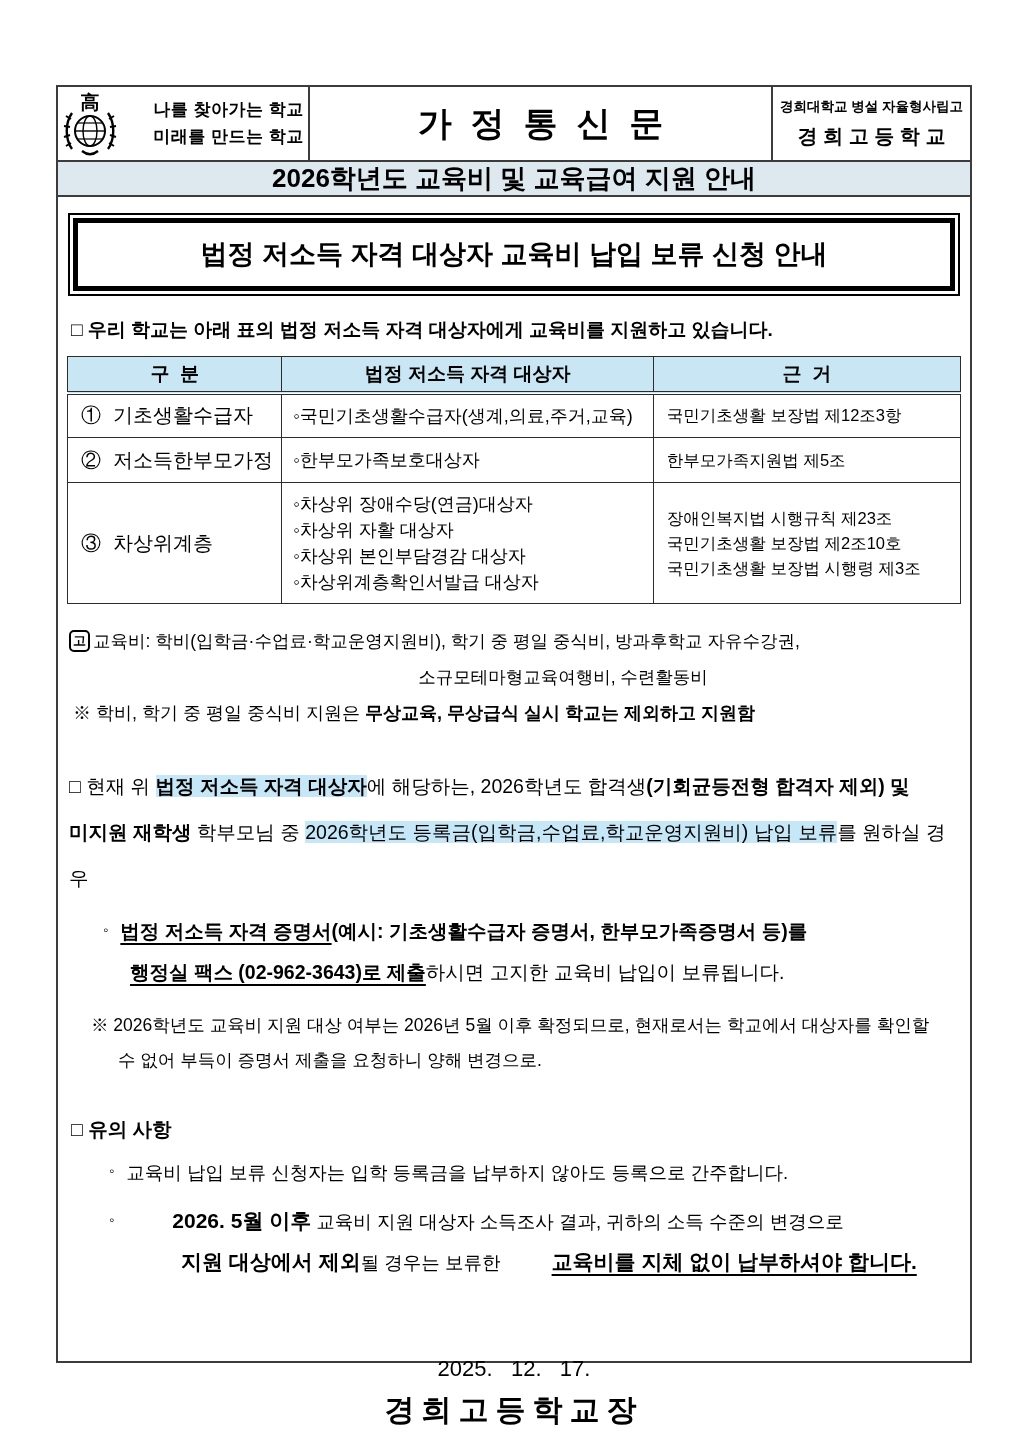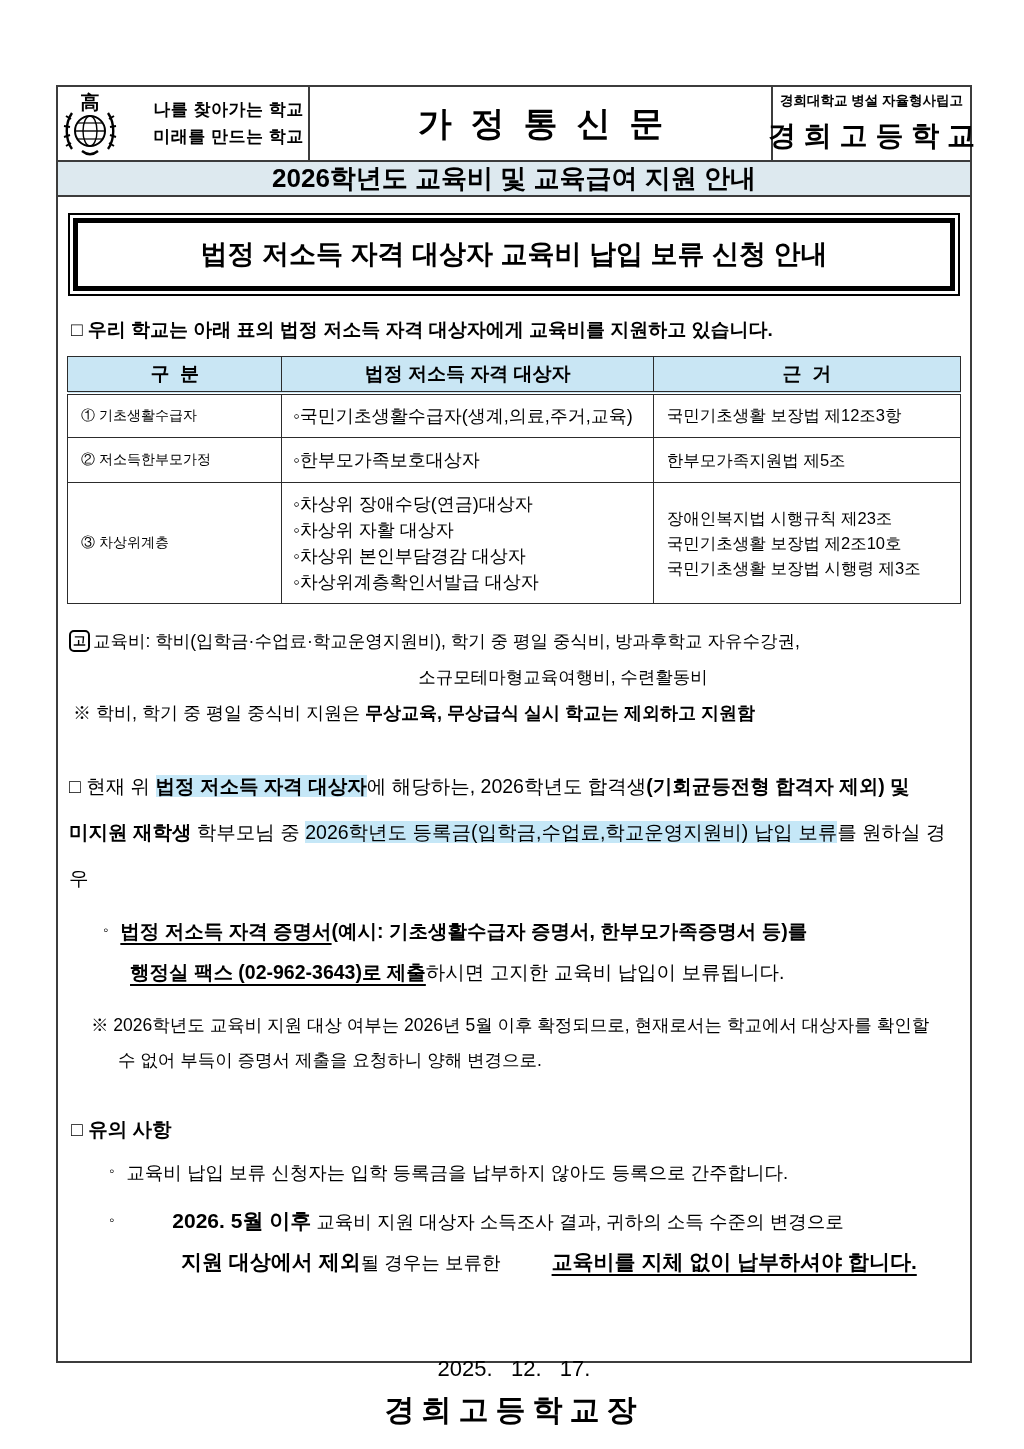--- a/index.html
+++ b/index.html
@@ -10,39 +10,39 @@
   .frame { position: absolute; left: 56px; top: 85px; width: 916px; height: 1278px; border: 2px solid #3c3c3c; background: #fff; }
 
   
   .hdr { display: flex; height: 75px; border-bottom: 2px solid #3c3c3c; }
   .hdr-left { width: 252px; border-right: 2px solid #3c3c3c; display: flex; align-items: center; justify-content: center; gap: 8px; }
   .emblem { flex: 0 0 auto; }
   .slogan { font-weight: bold; font-size: 17px; line-height: 1.55; letter-spacing: 0.5px; margin-left: 27px; }
   .hdr-mid { flex: 1; border-right: 2px solid #3c3c3c; display: flex; align-items: center; justify-content: center; font-size: 34px; font-weight: bold; white-space: pre; }
   .hdr-right { width: 197px; display: flex; flex-direction: column; align-items: center; justify-content: center; gap: 7px; }
   .affiliation { font-size: 13.5px; font-weight: bold; white-space: pre; }
-  .school-name { font-size: 28px; font-weight: bold; white-space: pre; }
+  .school-name { font-size: 20px; font-weight: bold; white-space: pre; }
 
   
   .band { height: 35px; background: var(--band-bg, #dde9ef); border-bottom: 2px solid #3c3c3c; display: flex; align-items: center; justify-content: center; font-size: 26px; font-weight: bold; }
 
   .content { padding: 0 9px; }
 
   
   .titlebox { margin: 16px 1px 0 1px; border: 2px solid #000; padding: 3px; }
   .titlebox-inner { border: 5px solid #000; text-align: center; padding: 13px 0 14px 0; font-size: 27px; font-weight: bold; }
 
   .intro { margin: 21px 2px 0 4px; font-size: 19px; font-weight: bold; }
 
   
   table.support { width: 100%; margin-top: 13px; border-collapse: collapse; }
   table.support th, table.support td { border: 1.5px solid #2c2c2c; }
   table.support thead th { background: var(--th-bg, #c9e6f4); font-size: 19px; font-weight: bold; height: 36px; border-bottom: 4px double #2c2c2c; white-space: pre; }
   col.c1 { width: 24%; } col.c2 { width: 41.6%; } col.c3 { width: 34.4%; }
-  td.cat { padding-left: 13px; font-size: 14px; }
+  td.cat { padding-left: 13px; font-size: 20px; font-family: Liberation Mono, monospace; }
   td.targets { padding: 6px 4px 6px 11px; font-size: 18px; line-height: 26px; }
   td.basis { padding-left: 13px; font-size: 16.5px; line-height: 25px; }
   tr.r-short { height: 45px; }
   tr.r-tall { height: 121px; }
 
   
   .feenote { margin-top: 19px; padding-left: 2px; font-size: 17.5px; line-height: 36px; }
   .note-mark { display: inline-block; border: 2px solid #000; border-radius: 5px; font-size: 13px; font-weight: bold; line-height: 1; padding: 2px 2px 3px 2px; vertical-align: 2px; margin-right: 3px; }
   .feenote-line2 { padding-left: 96px; text-align: center; }
   .feenote-star { font-size: 18px; padding-left: 4px; }

